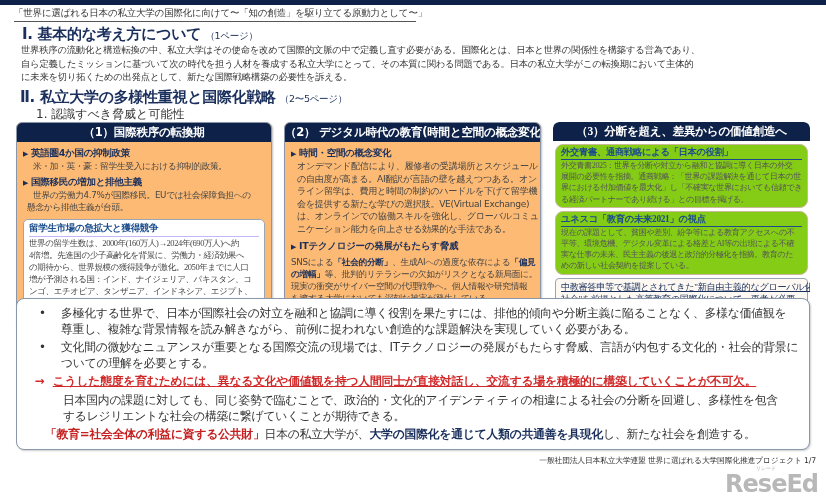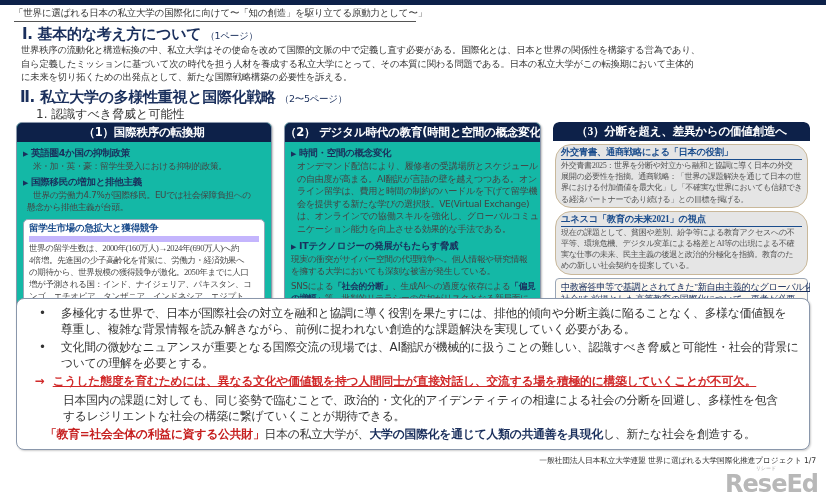--- a/index.html
+++ b/index.html
@@ -9,41 +9,41 @@
   .subtitle { position: absolute; left: 14px; top: 7px; font-size: 9.5px; color: #333; white-space: nowrap; letter-spacing: -0.2px; }
   .subtitle-rule { position: absolute; left: 14px; top: 21px; width: 402px; height: 1px; background: #555; }
   .sec-title { position: absolute; font-size: 15px; font-weight: bold; color: #1a2f5c; white-space: nowrap; letter-spacing: -0.3px; }
   .sec-title .pg { font-size: 9.5px; font-weight: normal; margin-left: 4px; }
   .sec1 { left: 22px; top: 25px; }
   .sec1-body { position: absolute; left: 21px; top: 43px; font-size: 9.3px; line-height: 13.5px; color: #333; width: 780px; letter-spacing: -0.2px; }
   .sec1-body div { white-space: nowrap; }
   .sec2 { left: 20px; top: 88px; }
   .sub1 { position: absolute; left: 36px; top: 106px; font-size: 12px; color: #333; white-space: nowrap; }
 
-  .panel { position: absolute; top: 122px; height: 210px; border: 1px solid #8a97ab; border-radius: 6px; background: #14b8a6; box-shadow: 1px 1px 2px rgba(0,0,0,0.25); overflow: hidden; }
+  .panel { position: absolute; top: 122px; height: 210px; border: 1px solid #8a97ab; border-radius: 6px; background: #fdba74; box-shadow: 1px 1px 2px rgba(0,0,0,0.25); overflow: hidden; }
   .panel-head { height: 19px; background: #0d2149; color: #fff; font-weight: bold; font-size: 11.5px; text-align: center; line-height: 19px; white-space: nowrap; letter-spacing: -0.2px; }
   .p1 { left: 16px; width: 256px; }
   .p2 { left: 284px; width: 257px; }
   .p3 { left: 553px; width: 257px; height: 180px; background: #fff; border: none; box-shadow: none; font-family: Liberation Serif, serif; }
   .p3 .panel-head { border-radius: 6px 6px 0 0; }
   .item-title { font-size: 9.5px; font-weight: bold; color: #1a2f5c; white-space: nowrap; margin-top: 4px; letter-spacing: -0.3px; }
   .item-title .tri { font-size: 7px; margin-right: 3px; }
   .item-body { font-size: 8.7px; line-height: 12.2px; color: #444; padding-left: 10px; letter-spacing: -0.3px; }
   .item-body div { white-space: nowrap; }
   .p1-inner { padding: 1px 6px 0 6px; }
   .subbox { margin: 5px 0 0 0; border: 1px solid #9aa6b6; border-radius: 5px; background: #fff; padding: 2px 5px 3px 5px; }
-  .subbox-title { font-size: 9.5px; font-weight: bold; color: #1a4c8c; border-bottom: 6px solid #c4b5fd; white-space: nowrap; padding-bottom: 1px; letter-spacing: -0.3px; }
+  .subbox-title { font-size: 9.5px; font-weight: bold; color: #1a4c8c; border-bottom: 1px solid #c4b5fd; white-space: nowrap; padding-bottom: 1px; letter-spacing: -0.3px; }
   .subbox-body { font-size: 8.5px; line-height: 12.2px; color: #444; letter-spacing: -0.4px; }
   .subbox-body div { white-space: nowrap; font-family: Liberation Serif, serif; }
   .p2-inner { padding: 1px 6px 0 6px; }
   .p2 .item-body { padding-left: 6px; }
   .p2 .item-body.tight { padding-left: 0; }
   .bold { font-weight: bold; color: #1a2f5c; }
 
-  .p3-box { border: 1px solid #c9b89a; border-radius: 16px; background: #e5e5e5; margin: 3px 2px 0 2px; padding: 1px 5px 2px 5px; }
+  .p3-box { border: 1px solid #c9b89a; border-radius: 8px; background: #84cc16; margin: 3px 2px 0 2px; padding: 1px 5px 2px 5px; }
   .p3-box-title { font-size: 9.3px; font-weight: bold; color: #1a4c8c; border-bottom: 1px solid #1a4c8c; white-space: nowrap; letter-spacing: -0.3px; }
   .p3-box-body { font-size: 8.1px; line-height: 11.2px; color: #555; letter-spacing: -0.4px; }
   .p3-box-body div { white-space: nowrap; }
   .p3-note { margin: 3px 2px 0 2px; border: 1px solid #9aa6b6; border-radius: 4px; background: #fdf9f2; padding: 2px 5px; font-size: 9.2px; line-height: 12.5px; color: #333; letter-spacing: -0.4px; }
   .p3-note div { white-space: nowrap; }
   .uline { text-decoration: underline; color: #1a2f5c; }
 
   .bottom-box { position: absolute; left: 16px; top: 298px; width: 794px; height: 152px; border: 1px solid #8a97ab; border-radius: 8px; background: #fff; box-shadow: 1px 1px 2px rgba(0,0,0,0.2); }
   .bullet { position: absolute; left: 22px; font-size: 11.8px; line-height: 16px; color: #333; letter-spacing: -0.2px; }
   .bullet .dot { position: absolute; left: 0; top: 0; }
@@ -116,27 +116,27 @@
     <div class="item-title"><span class="tri">▶</span><span>時間・空間の概念変化</span></div>
     <div class="item-body" style="font-size:9.1px;line-height:12.6px;">
       <div>オンデマンド配信により、履修者の受講場所とスケジュール</div>
       <div>の自由度が高まる。AI翻訳が言語の壁を越えつつある。オン</div>
       <div>ライン留学は、費用と時間の制約のハードルを下げて留学機</div>
       <div>会を提供する新たな学びの選択肢。VE(Virtual Exchange)</div>
       <div>は、オンラインでの協働スキルを強化し、グローバルコミュ</div>
       <div>ニケーション能力を向上させる効果的な手法である。</div>
     </div>
     <div class="item-title"><span class="tri">▶</span><span>ITテクノロジーの発展がもたらす脅威</span></div>
+    <div class="item-body tight" style="margin-top:3px;">
+      <div><span>SNSによる</span><span class="bold">「社会的分断」</span><span>、生成AIへの過度な依存による</span><span class="bold">「偏見</span></div>
+      <div><span class="bold">の増幅」</span><span>等、批判的リテラシーの欠如がリスクとなる新局面に。</span></div>
+    </div>
     <div class="item-body tight">
       <div>現実の衝突がサイバー空間の代理戦争へ。個人情報や研究情報</div>
       <div>を擁する大学においても深刻な被害が発生している。</div>
-    </div>
-    <div class="item-body tight" style="margin-top:3px;">
-      <div><span>SNSによる</span><span class="bold">「社会的分断」</span><span>、生成AIへの過度な依存による</span><span class="bold">「偏見</span></div>
-      <div><span class="bold">の増幅」</span><span>等、批判的リテラシーの欠如がリスクとなる新局面に。</span></div>
     </div>
   </div>
 </div>
 
 <div class="panel p3">
   <div class="panel-head">（3）分断を超え、差異からの価値創造へ</div>
   <div class="p3-box">
     <div class="p3-box-title">外交青書、通商戦略による「日本の役割」</div>
     <div class="p3-box-body">
       <div>外交青書2025：世界を分断や対立から融和と協調に導く日本の外交</div>
@@ -165,21 +165,21 @@
   <div class="bullet b1">
     <span class="dot">•</span>
     <div class="txt">
       <div>多極化する世界で、日本が国際社会の対立を融和と協調に導く役割を果たすには、排他的傾向や分断主義に陥ることなく、多様な価値観を</div>
       <div>尊重し、複雑な背景情報を読み解きながら、前例に捉われない創造的な課題解決を実現していく必要がある。</div>
     </div>
   </div>
   <div class="bullet b2">
     <span class="dot">•</span>
     <div class="txt">
-      <div>文化間の微妙なニュアンスが重要となる国際交流の現場では、AI翻訳が機械的に扱うことの難しい、認識すべき脅威と可能性・社会的背景に</div>
+      <div>文化間の微妙なニュアンスが重要となる国際交流の現場では、ITテクノロジーの発展がもたらす脅威、言語が内包する文化的・社会的背景に</div>
       <div>ついての理解を必要とする。</div>
     </div>
   </div>
   <div class="arrow-line">
     <span>→</span><span class="atxt">こうした態度を育むためには、異なる文化や価値観を持つ人間同士が直接対話し、交流する場を積極的に構築していくことが不可欠。</span>
   </div>
   <div class="para">
     <div>日本国内の課題に対しても、同じ姿勢で臨むことで、政治的・文化的アイデンティティの相違による社会の分断を回避し、多様性を包含</div>
     <div>するレジリエントな社会の構築に繋げていくことが期待できる。</div>
   </div>

